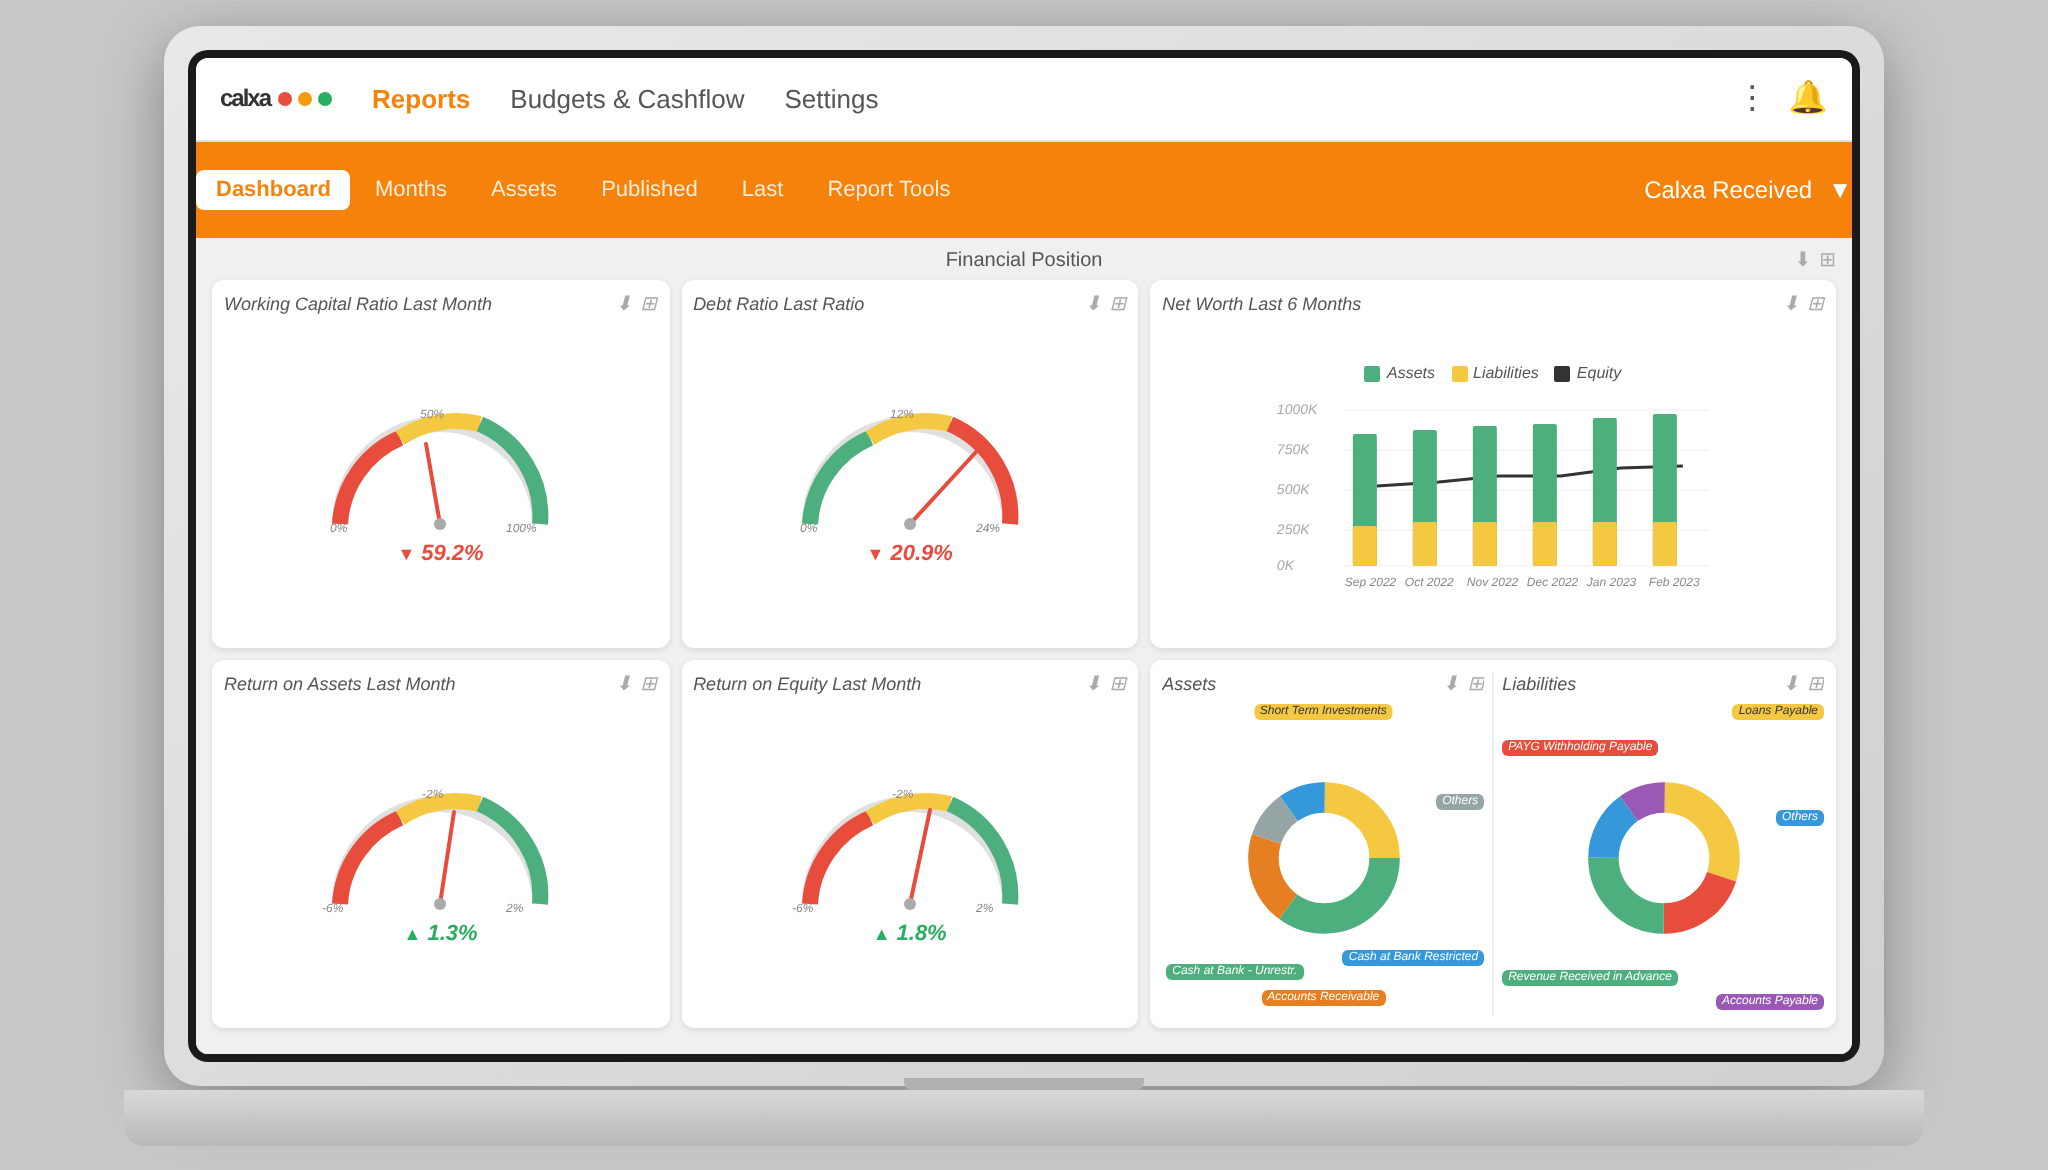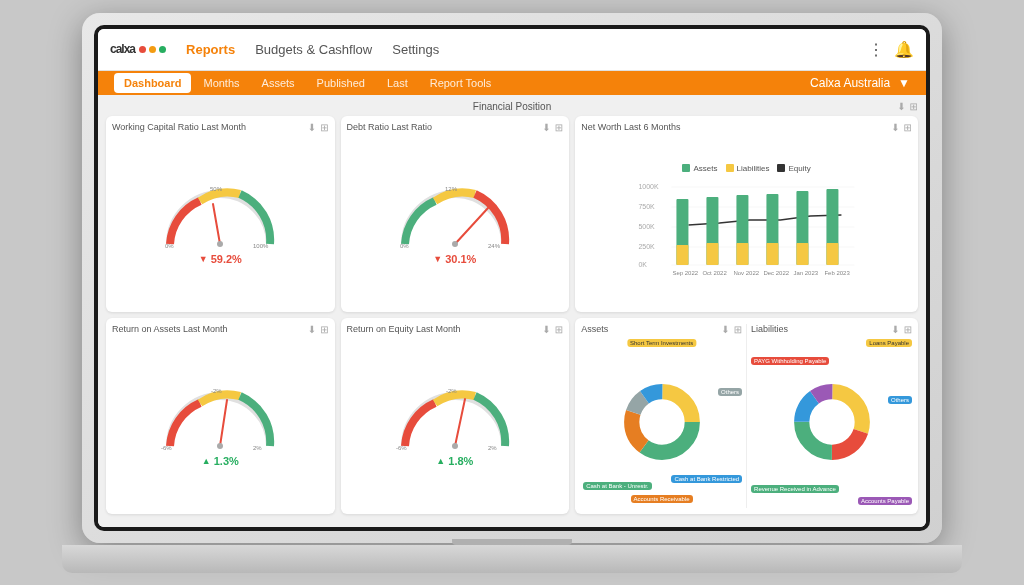--- a/index.html
+++ b/index.html
@@ -125,24 +125,24 @@
 
     .nav-icon {
       font-size: 16px;
       color: #555;
       cursor: pointer;
     }
 
     
     .subnav {
       background: #f5820a;
-      height: 24px;
-      display: flex;
-      align-items: center;
-      padding: 0 16px;
+      height: 48px;
+      display: flex;
+      align-items: center;
+      padding: 0 0;
       flex-shrink: 0;
     }
 
     .subnav-items {
       display: flex;
       align-items: center;
       gap: 2px;
       flex: 1;
     }
 
@@ -175,20 +175,21 @@
       padding: 6px 8px;
       background: #f0f0f0;
     }
 
     .grid-2x3 {
       display: grid;
       grid-template-columns: 1fr 1fr 1.5fr;
       grid-template-rows: 1fr 1fr;
       gap: 6px;
       height: calc(100% - 22px);
+      font-style: italic;
     }
 
     .card {
       background: white;
       border-radius: 6px;
       padding: 6px;
       box-shadow: 0 1px 3px rgba(0,0,0,0.1);
       display: flex;
       flex-direction: column;
       overflow: hidden;
@@ -314,21 +315,21 @@
         <div class="subnav">
           <div class="subnav-items">
             <div class="subnav-item active">Dashboard</div>
             <div class="subnav-item">Months</div>
             <div class="subnav-item">Assets</div>
             <div class="subnav-item">Published</div>
             <div class="subnav-item">Last</div>
             <div class="subnav-item">Report Tools</div>
           </div>
           <div class="subnav-right">
-            <span>Calxa Australia</span>
+            <span>Calxa Received</span>
             <span>▼</span>
           </div>
         </div>
 
         <div class="main-content">
           <div class="section-title-bar">
             <span class="section-title-text">Financial Position</span>
             <div class="section-title-icons">
               <span class="icon-btn">⬇</span>
               <span class="icon-btn">⊞</span>
@@ -384,21 +385,21 @@
                   <path d="M 85 18 A 50 50 0 0 1 115 68" fill="none" stroke="#e74c3c" stroke-width="8"></path>
 
                   <line x1="65" y1="68" x2="98" y2="32" stroke="#e74c3c" stroke-width="2" stroke-linecap="round"></line>
                   <circle cx="65" cy="68" r="3" fill="#aaa"></circle>
                   <text x="10" y="72" font-size="6" fill="#888">0%</text>
                   <text x="98" y="72" font-size="6" fill="#888">24%</text>
                   <text x="55" y="15" font-size="6" fill="#888">12%</text>
                 </svg>
                 <div class="gauge-value negative">
                   <span class="triangle-down">▼</span>
-                  <span>30.1%</span>
+                  <span>20.9%</span>
                 </div>
               </div>
             </div>
 
             <div class="card">
               <div class="card-header">
                 <span class="card-title">Net Worth Last 6 Months</span>
                 <div class="card-icons">
                   <span>⬇</span>
                   <span>⊞</span>

